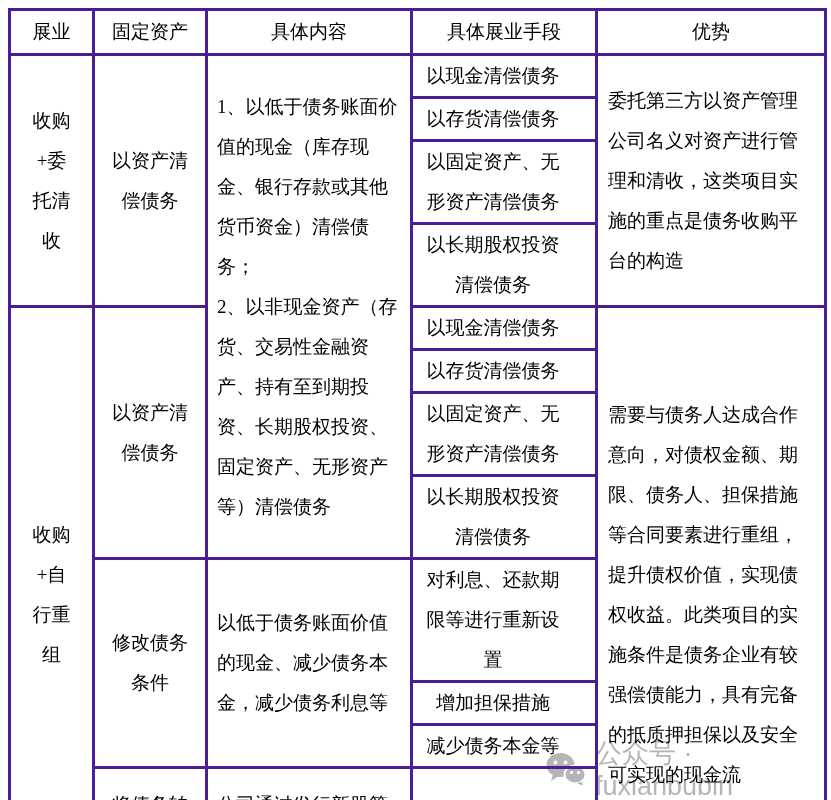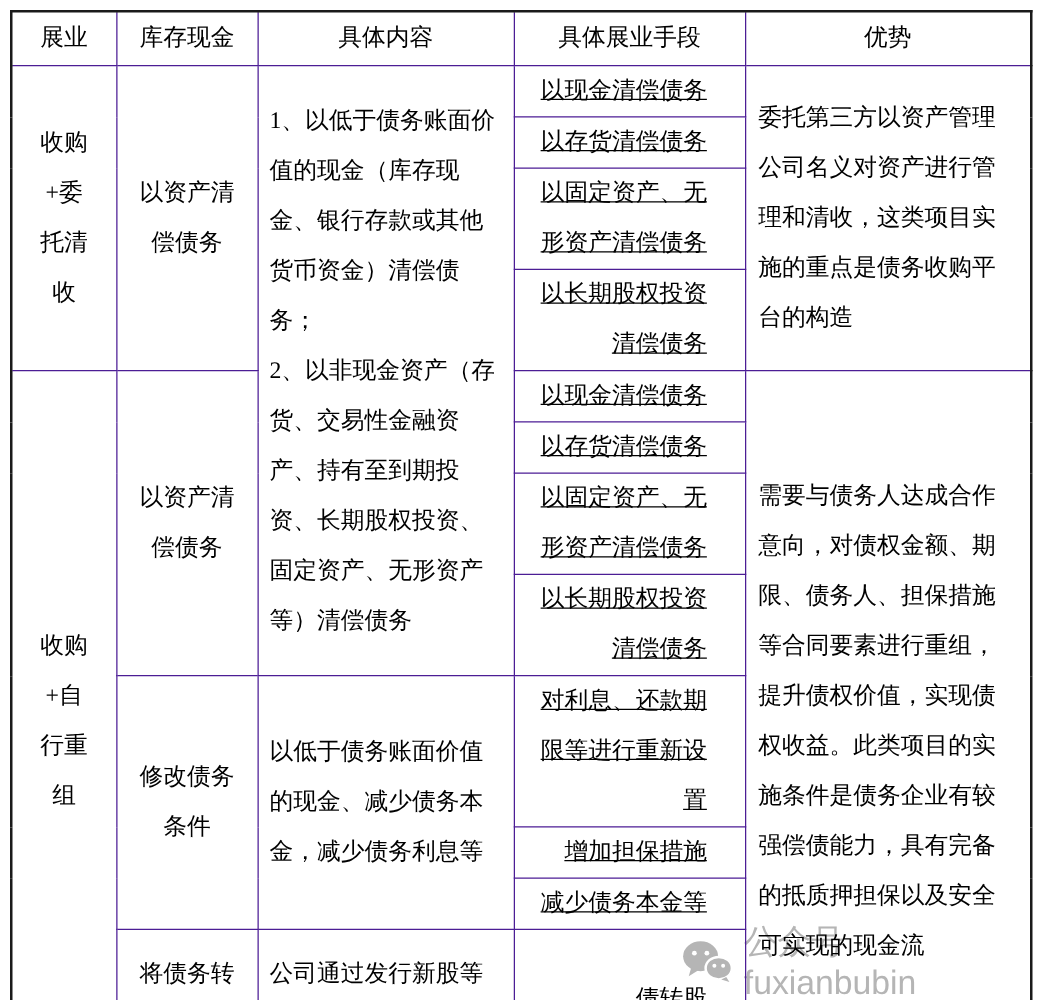--- a/index.html
+++ b/index.html
@@ -7,30 +7,30 @@
   .page{position:relative;width:831px;height:800px;overflow:hidden;}
 
   
   .watermark{position:absolute;left:546px;top:735px;z-index:0;display:flex;
     align-items:center;gap:9px;color:#b5b5b5;
     font-family:"Liberation Sans","DejaVu Sans",sans-serif;font-size:27px;}
   .wm-icon{display:inline-flex;line-height:0;}
 
   table.biz{position:relative;z-index:1;margin:8px 0 0 8px;border-collapse:collapse;
     table-layout:fixed;width:816px;background:transparent;}
-  table.biz td,table.biz th{border:1px solid #4c1d95;vertical-align:middle;
+  table.biz td,table.biz th{border:3px solid #4c1d95;vertical-align:middle;
     font-size:19px;line-height:40px;font-weight:normal;overflow:hidden;}
   table.biz{border:2px solid #1a1a1a;}
   thead th{font-weight:bold;text-align:center;line-height:26px;}
   thead tr{height:36px;}
 
   .c1{text-align:center;padding:0 18px;}
   .c2{text-align:center;padding:16px 12px;}
   .c3{text-align:left;padding:0 9px;}
-  .c4{text-align:right;padding:0 30px 0 8px;text-decoration:underline;}
+  .c4{text-align:center;padding:0 30px 0 8px;}
   .c5{text-align:left;padding:0 25px 0 10px;font-family:Liberation Serif, serif;}
   .pre{white-space:pre-line;}
 
   tbody tr:nth-child(1){height:40px;}
   tbody tr:nth-child(2){height:40px;}
   tbody tr:nth-child(3){height:80px;}
   tbody tr:nth-child(4){height:81px;}
   tbody tr:nth-child(5){height:38px;}
   tbody tr:nth-child(6){height:39px;}
   tbody tr:nth-child(7){height:80px;}
@@ -65,21 +65,21 @@
     <colgroup>
       <col style="width:84px">
         <col style="width:113px">
         <col style="width:205px">
       <col style="width:185px">
         <col style="width:229px">
     </colgroup>
     <thead>
       <tr>
         <th>展业</th>
-        <th>库存现金</th>
+        <th>固定资产</th>
         <th>具体内容</th>
         <th>具体展业手段</th>
         <th>优势</th>
       </tr>
     </thead>
     <tbody>
       <tr>
         <td class="c1" rowspan="4">收购+委托清收</td>
         <td class="c2" rowspan="4">以资产清偿债务</td>
         <td class="c3 pre" rowspan="8">1、以低于债务账面价值的现金（库存现金、银行存款或其他货币资金）清偿债务；

